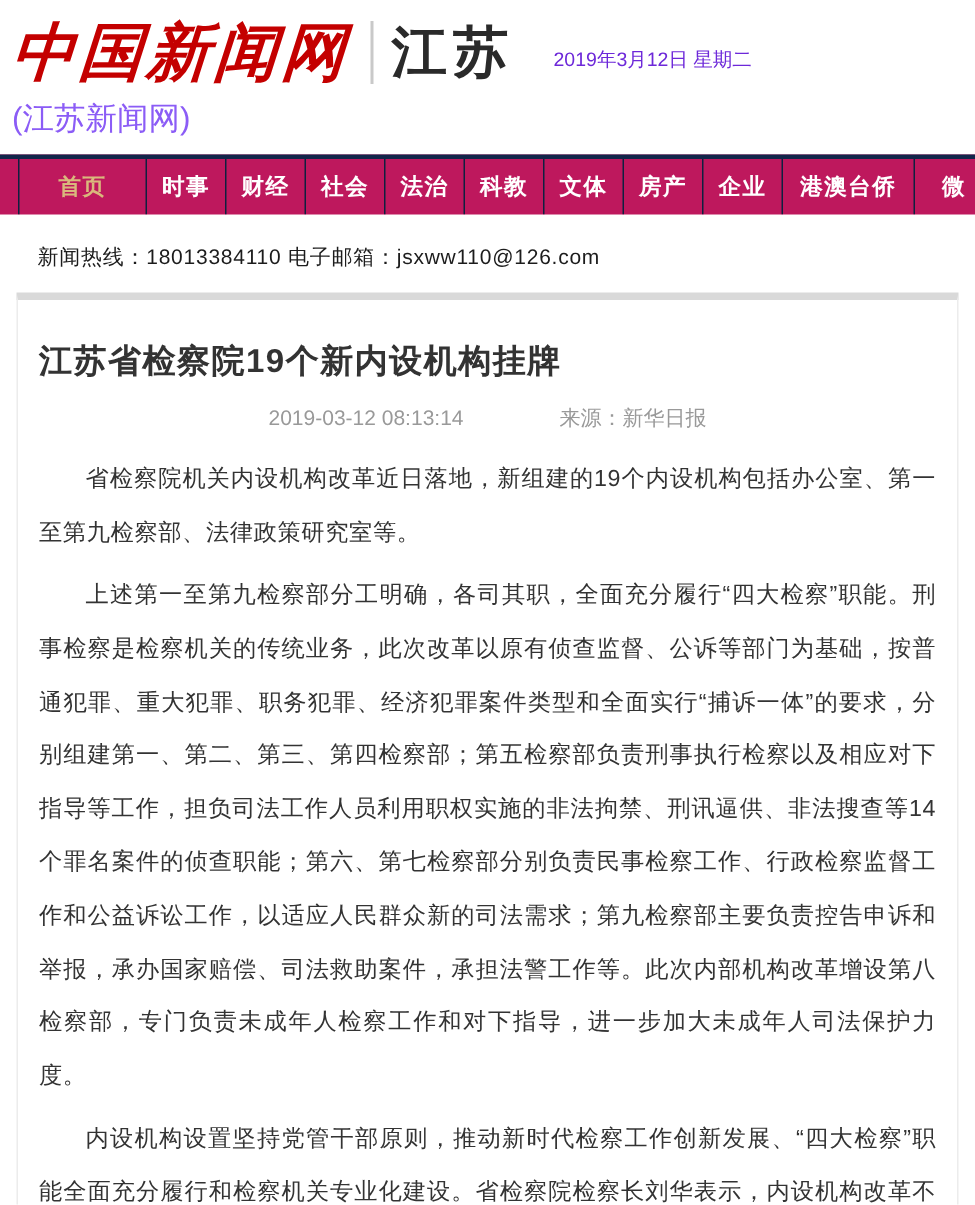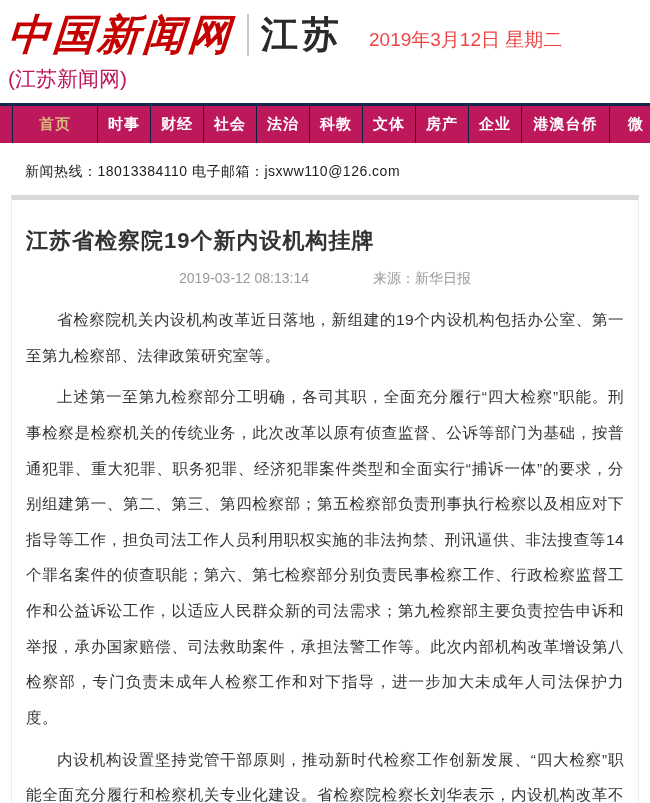--- a/index.html
+++ b/index.html
@@ -27,24 +27,24 @@
     cursor: pointer;
   }
   .brand-divider { width: 2px; height: 42px; background: #c9c9c9; margin: 0 12px 0 14px; }
   .region-name {
     font-size: 37px;
     font-weight: bold;
     color: #2a2a2a;
     letter-spacing: 4px;
     white-space: nowrap;
   }
-  .header-date { font-size: 19px; color: #ef4444; margin-left: 26px; margin-top: 10px; white-space: nowrap; }
+  .header-date { font-size: 13px; color: #6d28d9; margin-left: 26px; margin-top: 10px; white-space: nowrap; }
   .url-row { margin-top: 3px; height: 30px; display: flex; align-items: baseline; }
   .url-main { font-size: 24px; font-weight: bold; color: #8d8d8d; letter-spacing: 0.5px; }
-  .url-suffix { font-size: 21px; color: #be185d; }
+  .url-suffix { font-size: 21px; color: #8b5cf6; }
 
   
   .main-nav {
     margin-top: 8px;
     height: 40px;
     background: #be185d;
     border-top: 3px solid #12254a;
     display: flex;
     align-items: stretch;
     overflow: hidden;

